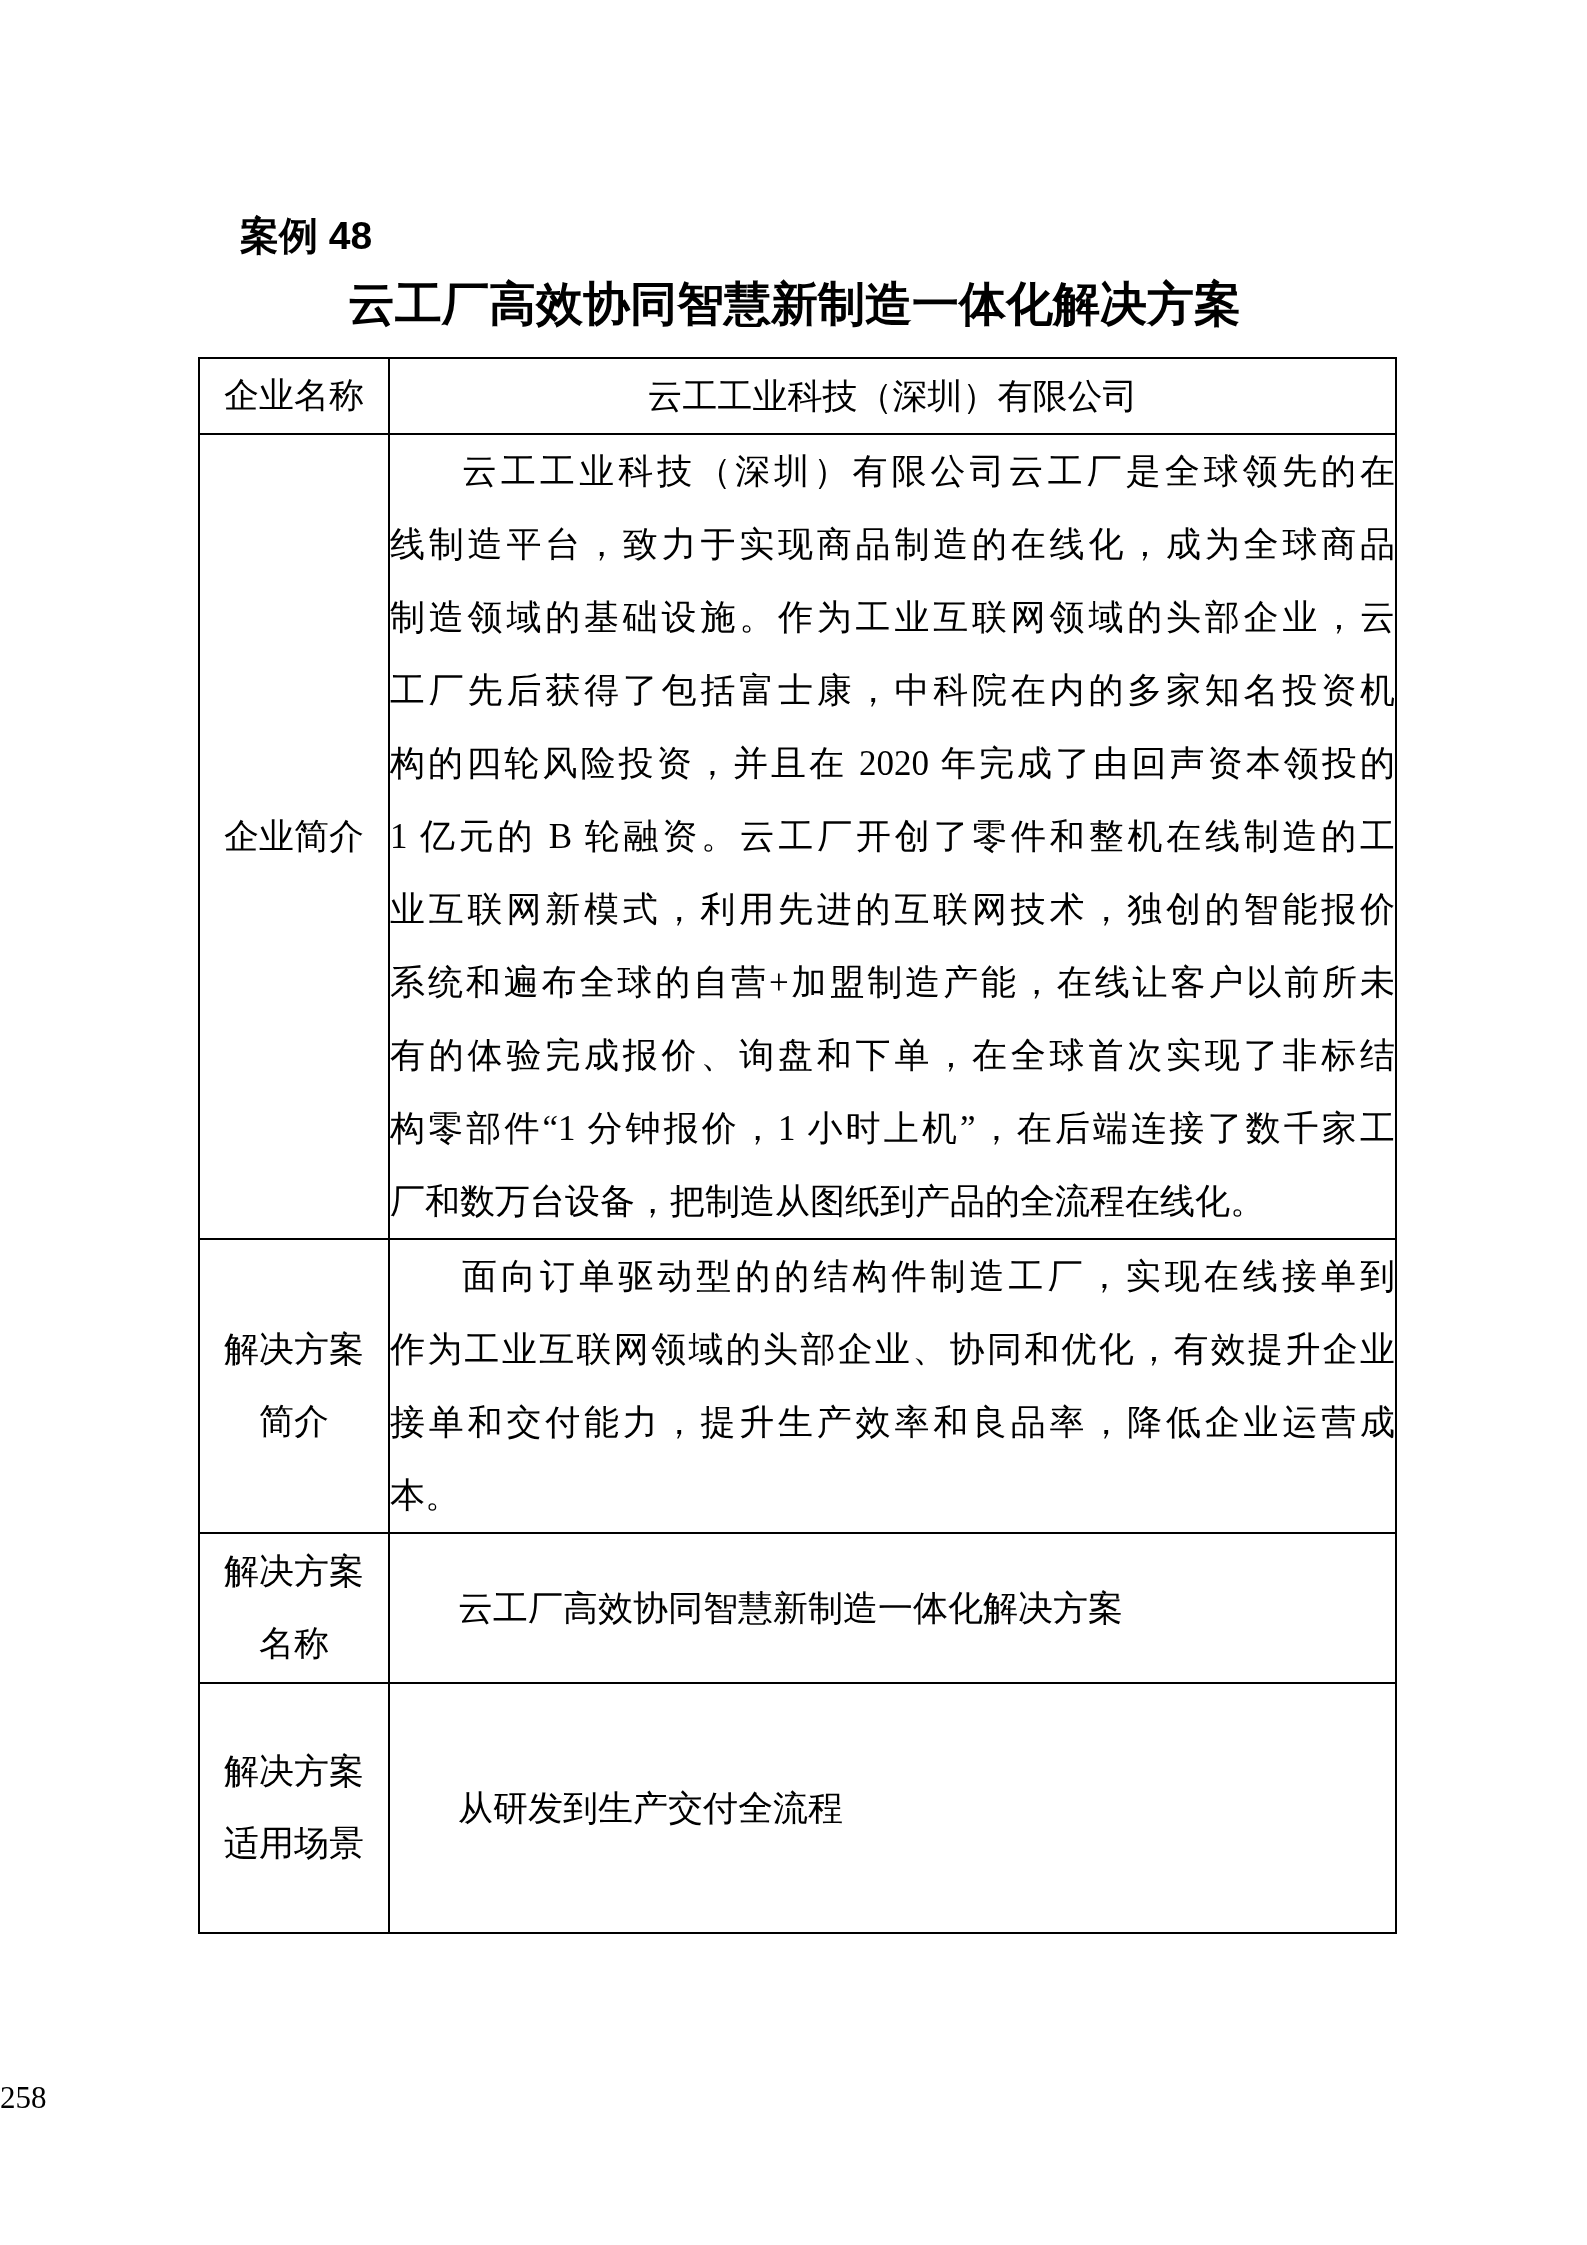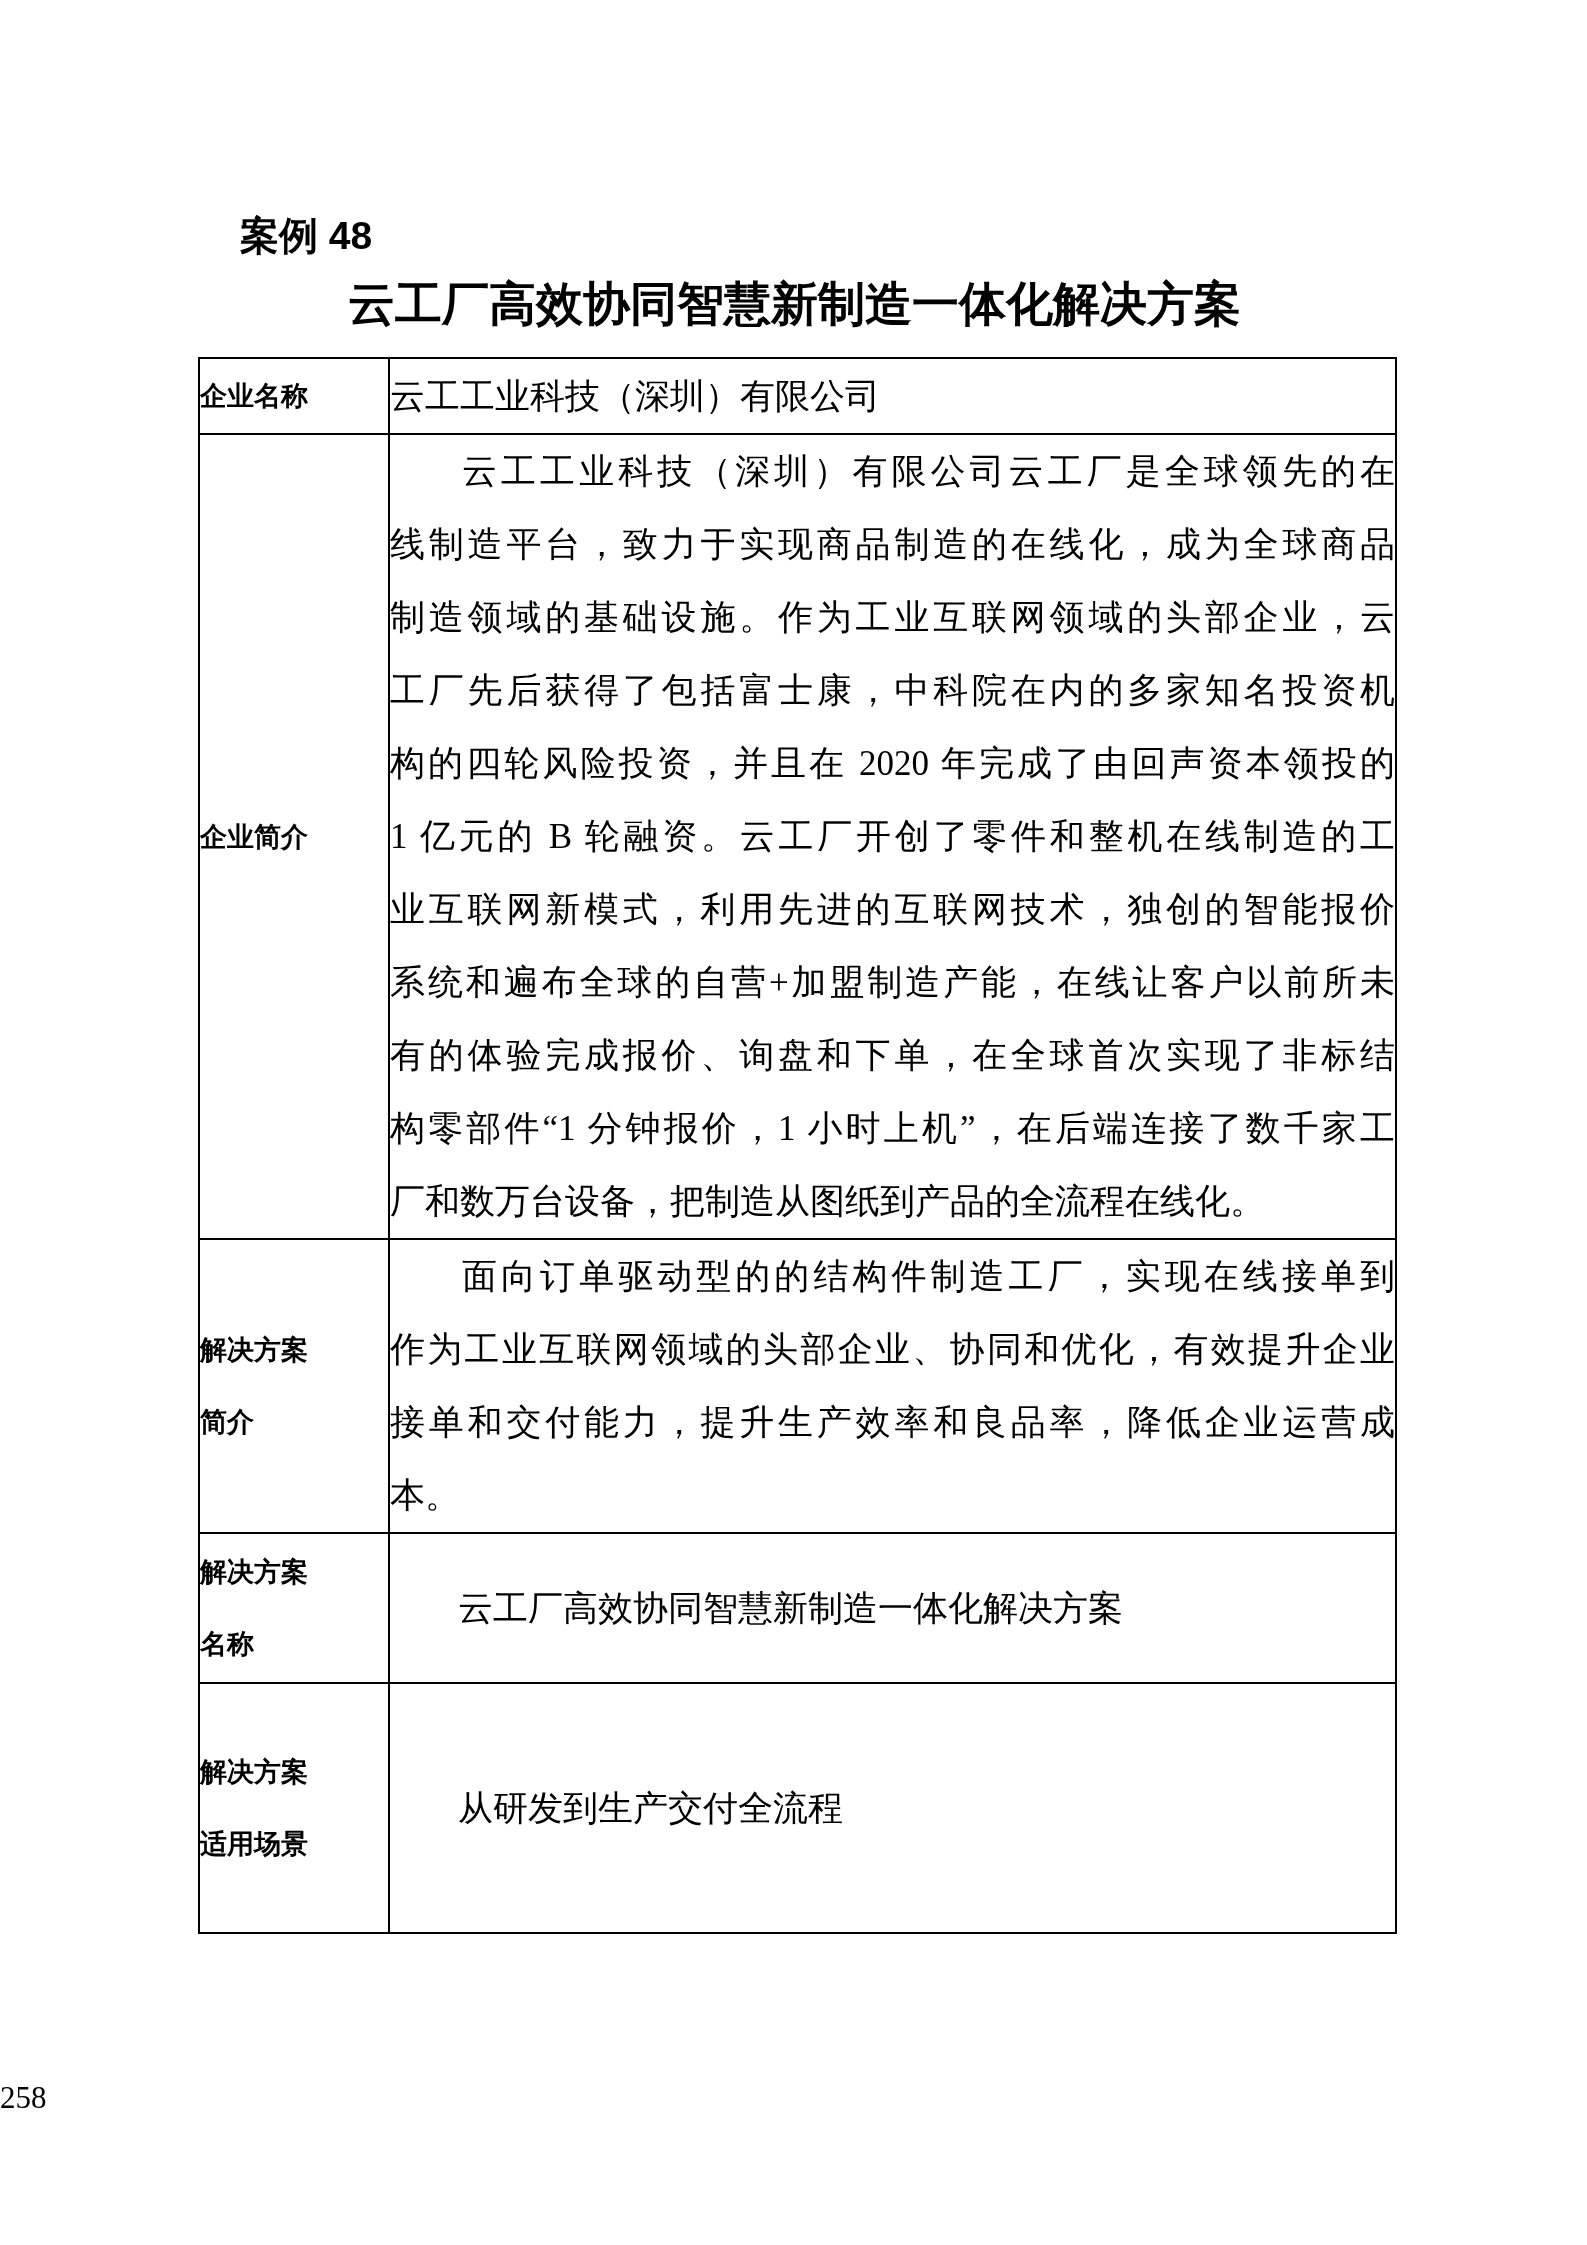--- a/index.html
+++ b/index.html
@@ -48,35 +48,35 @@
   col.col-label { width: 190px; }
   col.col-content { width: 1007px; }
 
   table.info-table td {
     border: 2px solid #000;
     vertical-align: middle;
     padding: 0;
   }
 
   td.label-cell {
-    font-weight: bold;
-    font-size: 27px;
+    font-weight: normal;
+    font-size: 35px;
     line-height: 72px;
-    text-align: left;
+    text-align: center;
     font-family: "Liberation Serif", "DejaVu Serif", serif;
   }
 
   td.content-cell {
     font-size: 35px;
     line-height: 73px;
     padding: 0 8px;
   }
 
   tr.row-company-name td { height: 74px; }
-  tr.row-company-name td.content-cell { }
+  tr.row-company-name td.content-cell { text-align: center; }
 
   td.para-lg { padding: 30px 8px 40px 8px; vertical-align: top; }
   td.para-sm { padding: 3px 8px 1px 8px; vertical-align: top; }
 
   .jl { text-align: justify; text-align-last: justify; }
   .ll { text-align: center; text-align-last: left; }
   .ind { text-indent: 72px; }
 
   tr.row-solution-name td { height: 148px; }
   tr.row-solution-scene td { height: 248px; }

